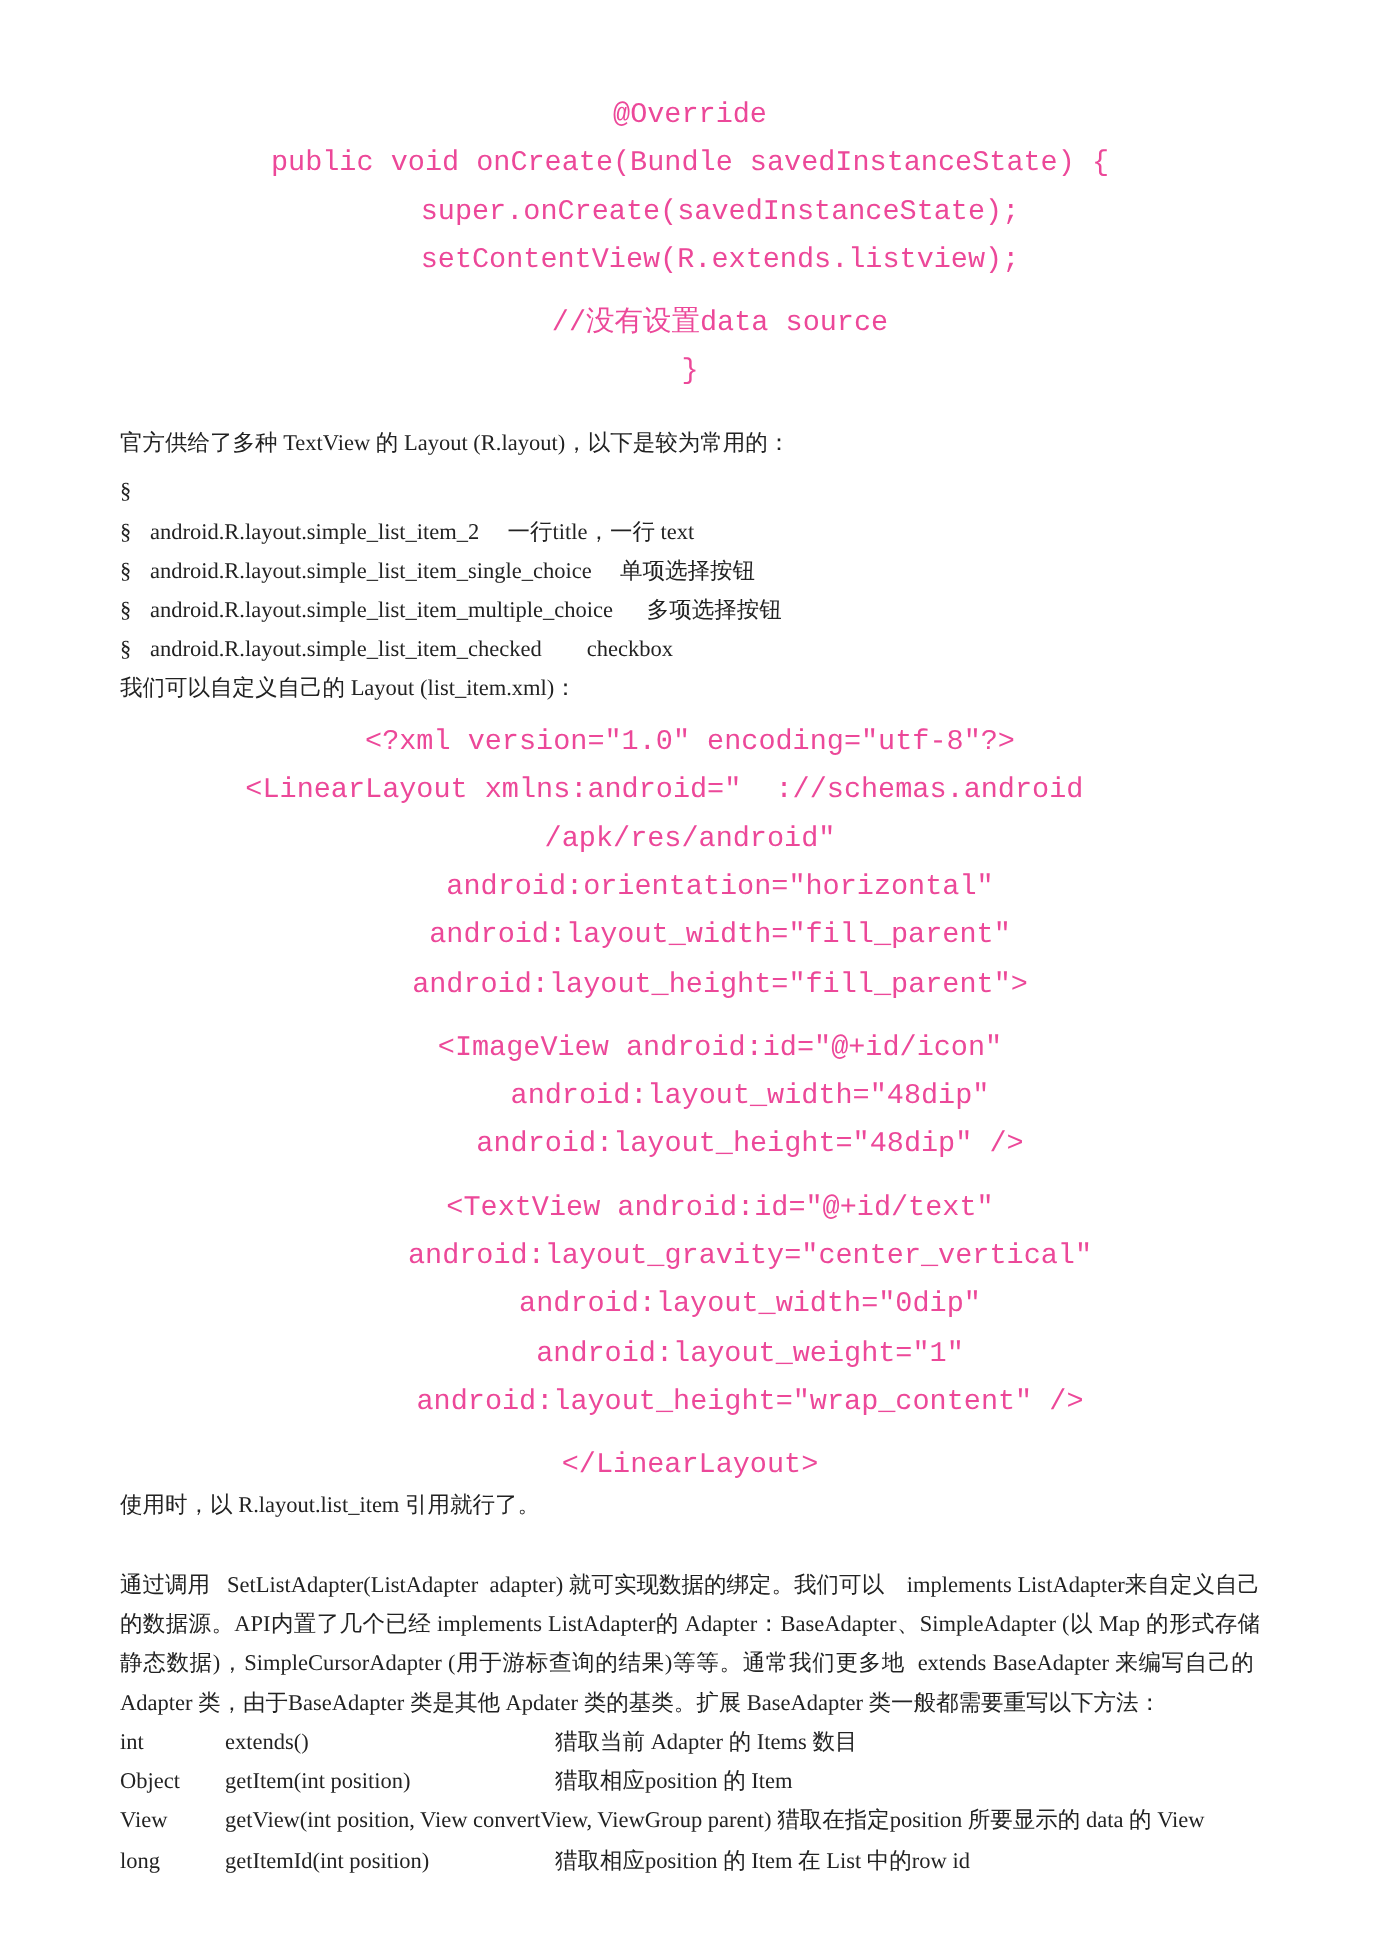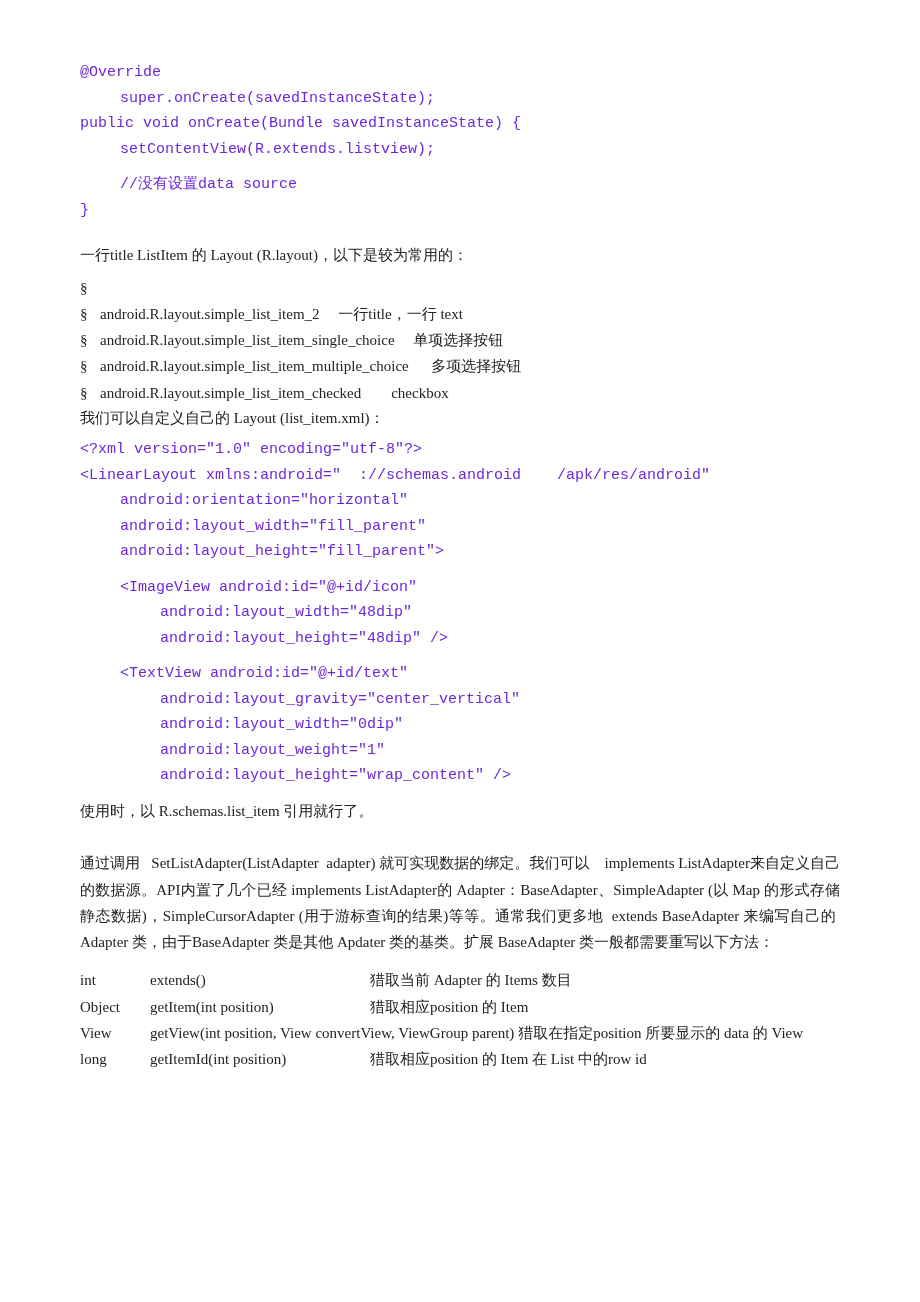--- a/index.html
+++ b/index.html
@@ -12,39 +12,40 @@
       font-family: "SimSun", "宋体", "Times New Roman", serif;
       font-size: 15px;
       color: #222222;
       line-height: 1.7;
       padding: 60px 80px;
       width: 920px;
       min-height: 1302px;
     }
     .code-line {
       font-family: "Courier New", "Consolas", monospace;
-      font-size: 15px;
-      color: #6d28d9;
+      font-size: 19px;
+      color: #ec4899;
+      text-align: center;
     }
     .indent1 {
       padding-left: 40px;
     }
     .indent2 {
       padding-left: 80px;
     }
     .section {
       margin-bottom: 6px;
     }
     .blank-line {
       height: 10px;
     }
     .text-para {
       text-align: justify;
       line-height: 1.75;
-      margin-bottom: 12px;
+      margin-bottom: 0;
     }
     .bullet-item {
       display: flex;
       flex-direction: row;
       line-height: 1.75;
     }
     .bullet-symbol {
       margin-right: 6px;
       min-width: 14px;
     }
@@ -66,32 +67,32 @@
       flex: 1;
     }
   </style>
 </head>
 <body>
 
 <div>
 
   <div>
     <div class="code-line">@Override</div>
+    <div class="code-line">public void onCreate(Bundle savedInstanceState) {</div>
     <div class="code-line indent1">super.onCreate(savedInstanceState);</div>
-    <div class="code-line">public void onCreate(Bundle savedInstanceState) {</div>
     <div class="code-line indent1">setContentView(R.extends.listview);</div>
     <div class="blank-line"></div>
     <div class="code-line indent1">//没有设置data source</div>
     <div class="code-line">}</div>
   </div>
 
   <div class="blank-line"></div>
   <div class="blank-line"></div>
 
-  <div class="section">一行title ListItem 的 Layout (R.layout)，以下是较为常用的：</div>
+  <div class="section">官方供给了多种 TextView 的 Layout (R.layout)，以下是较为常用的：</div>
 
   <div>
     <div class="bullet-item">
       <span class="bullet-symbol">§</span>
     </div>
     <div class="bullet-item">
       <span class="bullet-symbol">§</span>
       <span>android.R.layout.simple_list_item_2 &nbsp;&nbsp;&nbsp; 一行title，一行 <span>text</span></span>
     </div>
     <div class="bullet-item">
@@ -120,23 +121,24 @@
     <div class="code-line indent1">&lt;ImageView android:id="@+id/icon"</div>
     <div class="code-line indent2">android:layout_width="48dip"</div>
     <div class="code-line indent2">android:layout_height="48dip" /&gt;</div>
     <div class="blank-line"></div>
     <div class="code-line indent1">&lt;TextView android:id="@+id/text"</div>
     <div class="code-line indent2">android:layout_gravity="center_vertical"</div>
     <div class="code-line indent2">android:layout_width="0dip"</div>
     <div class="code-line indent2">android:layout_weight="1"</div>
     <div class="code-line indent2">android:layout_height="wrap_content" /&gt;</div>
     <div class="blank-line"></div>
+    <div class="code-line">&lt;/LinearLayout&gt;</div>
   </div>
 
-  <div class="section">使用时，以 R.schemas.list_item 引用就行了。</div>
+  <div class="section">使用时，以 R.layout.list_item 引用就行了。</div>
 
   <div class="blank-line"></div>
   <div class="blank-line"></div>
 
   <div class="text-para">
     通过调用&nbsp;&nbsp; SetListAdapter(ListAdapter&nbsp; adapter) 就可实现数据的绑定。我们可以&nbsp;&nbsp;&nbsp; implements ListAdapter来自定义自己的数据源。API内置了几个已经 implements ListAdapter的 Adapter：BaseAdapter、SimpleAdapter (以 Map 的形式存储静态数据)，SimpleCursorAdapter (用于游标查询的结果)等等。通常我们更多地&nbsp; extends BaseAdapter 来编写自己的&nbsp; Adapter 类，由于BaseAdapter 类是其他 Apdater 类的基类。扩展 BaseAdapter 类一般都需要重写以下方法：
   </div>
 
   <div class="method-table">
     <div class="method-row">

